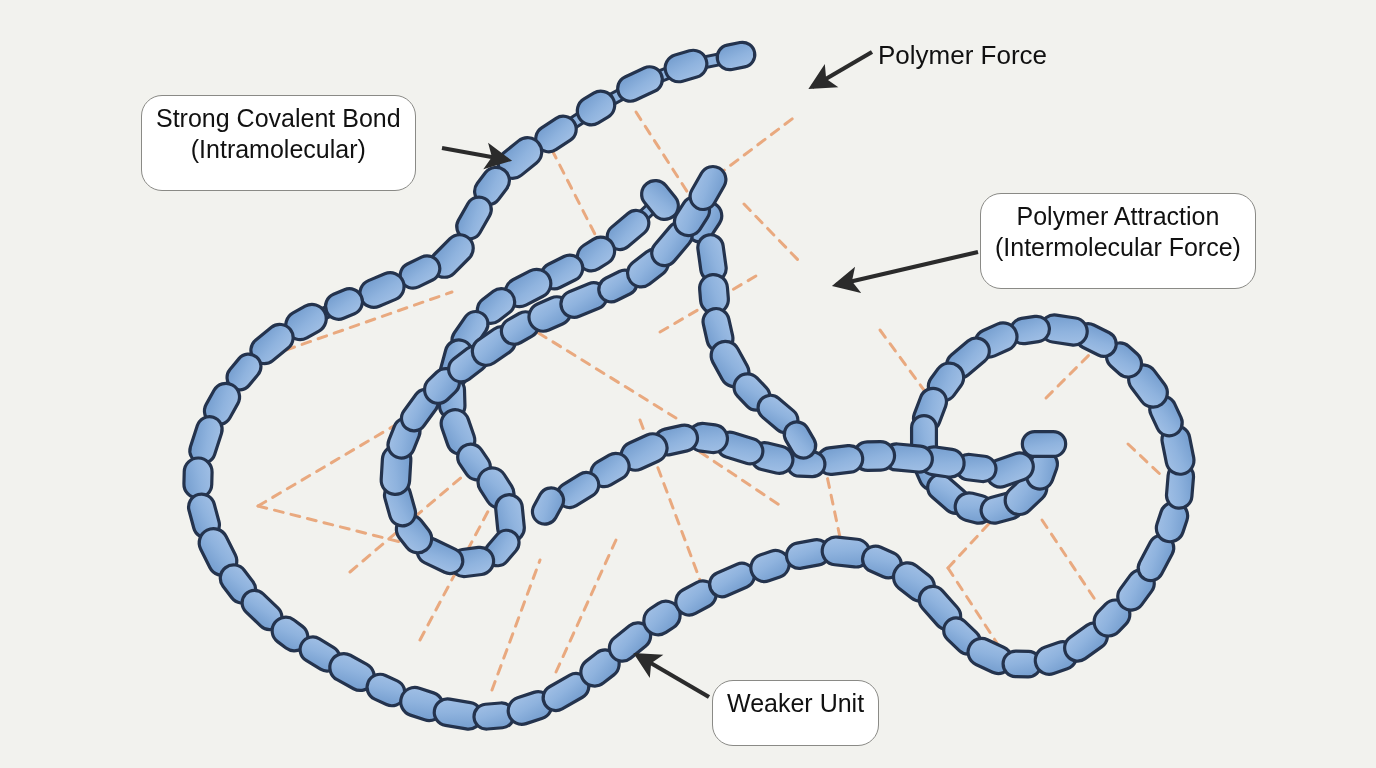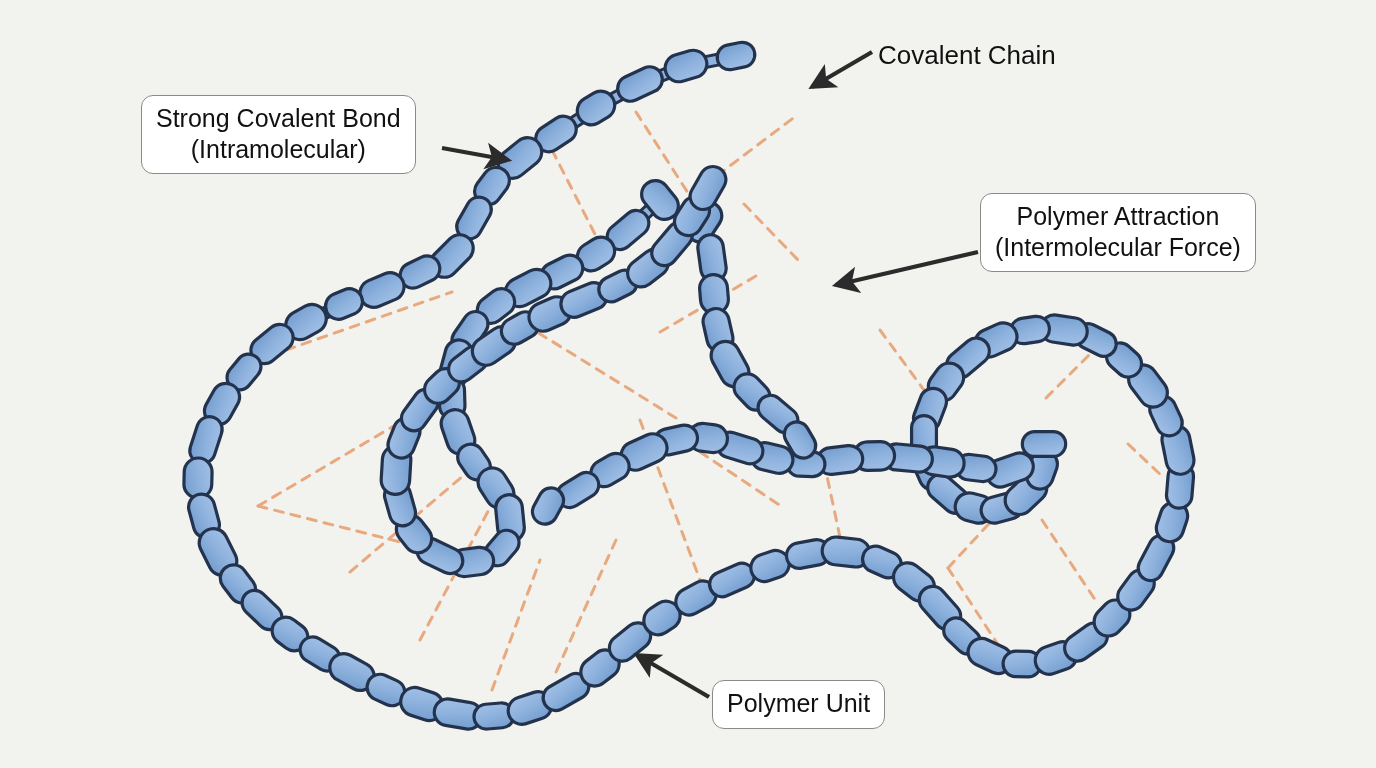--- a/index.html
+++ b/index.html
@@ -24,22 +24,22 @@
     position: absolute;
     inset: 0;
     width: 1376px;
     height: 768px;
     display: block;
   }
   .label-box {
     position: absolute;
     background: #ffffff;
     border: 1.6px solid #8a8a86;
-    border-radius: 12px;
-    padding: 7px 14px 9px 14px;
+    border-radius: 21px;
+    padding: 7px 14px 26px 14px;
     text-align: center;
     color: #111111;
     font-size: 25px;
     line-height: 1.22;
     white-space: pre;
     box-sizing: border-box;
   }
   .label-plain {
     position: absolute;
     color: #111111;
@@ -351,17 +351,17 @@
         <line x1="872" y1="52" x2="812" y2="87" stroke="#2b2b2b" stroke-width="4.2" marker-end="url(#arrowHead)"></line>
       </g>
   </svg>
 
   <div class="label-box" id="label-strong-covalent">Strong Covalent Bond
 (Intramolecular)</div>
 
   <div class="label-box" id="label-weaker-attraction">Polymer Attraction
 (Intermolecular Force)</div>
 
-  <div class="label-box" id="label-monomer-unit">Polymer Unit</div>
-
-  <div class="label-plain" id="label-polymer-chain">Covalent Chain</div>
+  <div class="label-box" id="label-monomer-unit">Weaker Unit</div>
+
+  <div class="label-plain" id="label-polymer-chain">Polymer Force</div>
 
 </div>
 
 </body></html>

